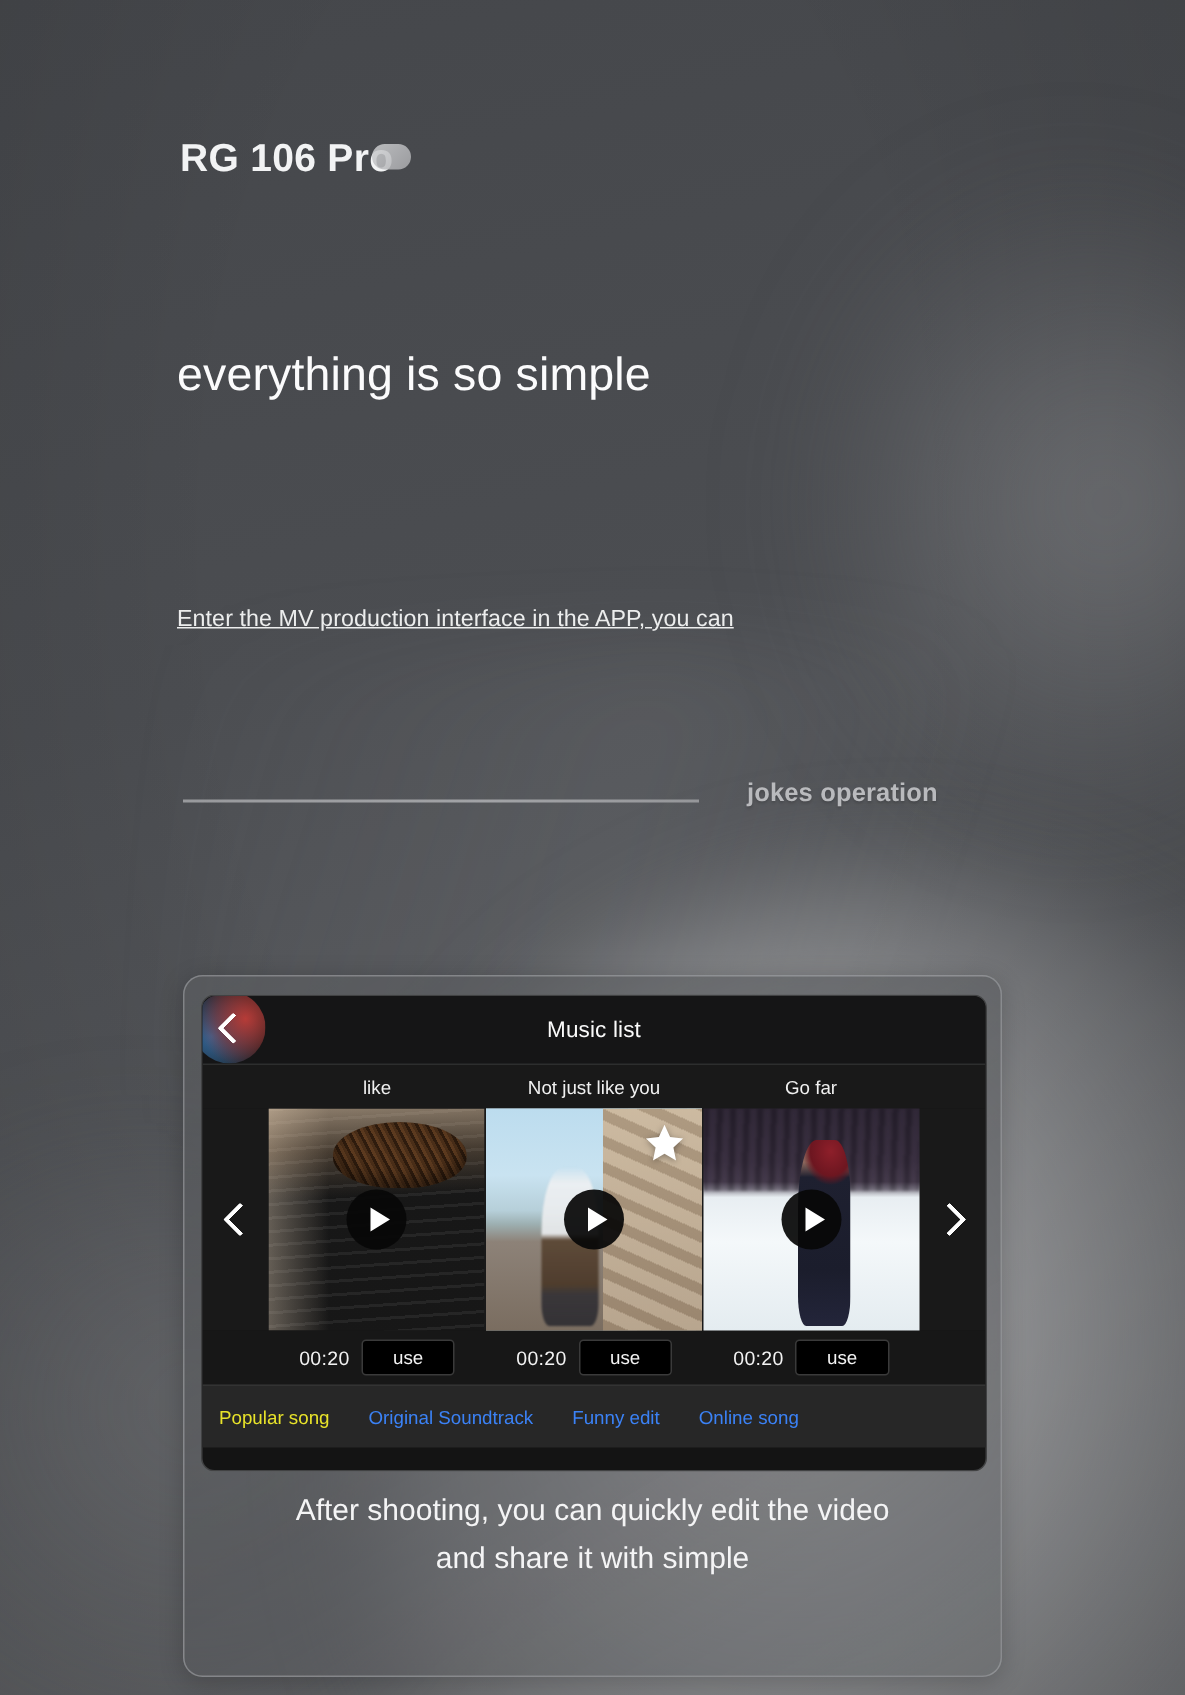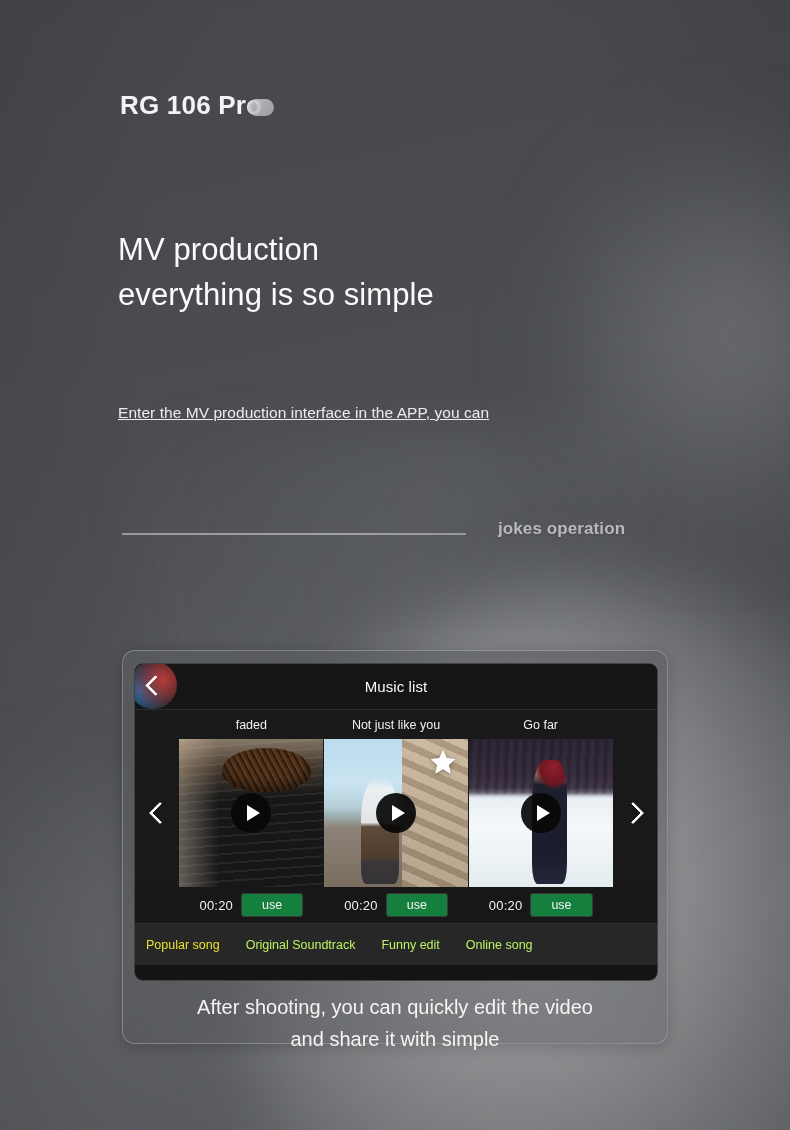--- a/index.html
+++ b/index.html
@@ -42,21 +42,21 @@
   }
   .vign {
     position:absolute; inset:0;
     background:radial-gradient(ellipse at 48% 32%, rgba(0,0,0,0) 40%, rgba(0,0,0,.14) 100%);
   }
 
   
   #content { position:relative; z-index:2; }
 
   
-  .brand { position:absolute; left:120px; top:92px; display:flex; align-items:center; }
+  .brand { position:absolute; left:120px; top:92px; display:flex; align-items:flex-start; }
   .brand-name {
     font-size:26px; font-weight:bold; color:#f2f3f4; letter-spacing:.2px;
     line-height:1; white-space:nowrap;
   }
   .brand-dot {
     width:26px; height:17px; border-radius:9px;
     background:linear-gradient(135deg,#cfd0d2,#a9aaad);
     margin-left:-14px; margin-top:4px; opacity:.85;
   }
 
@@ -84,21 +84,21 @@
   }
   .op-caption {
     position:absolute; left:498px; top:519px;
     font-size:17px; font-weight:bold; color:#b9babd; letter-spacing:.1px;
     white-space:nowrap; text-shadow:0 1px 2px rgba(0,0,0,.18);
   }
 
   
   .phone-card {
     position:absolute; left:122px; top:650px;
-    width:546px; height:394px;
+    width:546px; height:468px;
     border-radius:13px;
     background:linear-gradient(150deg, rgba(92,94,97,.62) 0%, rgba(86,88,91,.52) 55%, rgba(104,106,109,.45) 100%);
     border:1px solid rgba(168,170,173,.55);
     box-shadow:0 3px 16px rgba(0,0,0,.20);
   }
   .phone-screen {
     position:absolute; left:11px; top:12px;
     width:524px; height:318px;
     background:#141414; border-radius:9px; overflow:hidden;
     border:1px solid rgba(150,152,155,.35);
@@ -239,32 +239,32 @@
   }
 
   
   .dur-row {
     display:flex; height:36px; align-items:center;
     padding:0 44px; background:#171717;
   }
   .dur-cell { flex:1; display:flex; align-items:center; justify-content:center; gap:8px; }
   .dur-time { font-size:13px; color:#f2f2f2; letter-spacing:.2px; }
   .use-btn {
-    background:#15803d; color:#f4f4f4; font-size:12.5px;
+    background:#000000; color:#f4f4f4; font-size:12.5px;
     padding:4px 20px; border-radius:3px; border:1px solid #3a3a3a;
     cursor:pointer;
   }
 
   
   .tabs {
     display:flex; align-items:center; height:42px;
     padding:12px 11px; gap:26px; background:#272727;
     border-top:1px solid #333;
   }
-  .tab { font-size:12.5px; color:#bef264; white-space:nowrap; cursor:pointer; }
+  .tab { font-size:12.5px; color:#3b82f6; white-space:nowrap; cursor:pointer; }
   .tab.active { color:#e8e32a; }
 
   
   .card-caption {
     position:absolute; left:0; right:0; top:340px;
     text-align:center; font-size:20px; color:#f4f4f5; line-height:1.62;
   }
   .card-caption div { white-space:nowrap; }
 </style>
 </head>
@@ -280,21 +280,20 @@
 </div>
 
 <div id="content">
 
   <div class="brand">
     <span class="brand-name">RG 106 Pro</span>
     <span class="brand-dot"></span>
   </div>
 
   <div class="headline">
-    <div>MV production</div>
     <div>everything is so simple</div>
   </div>
 
   <div class="subpara">
     <div>Enter the MV production interface in the APP, you can</div>
   </div>
 
   <div class="divider"></div>
   <div class="op-caption">jokes operation</div>
 
@@ -302,21 +301,21 @@
     <div class="phone-screen">
 
       <div class="screen-head">
         <div class="back-btn">
           <span class="chev-l"></span>
         </div>
         <span class="screen-title">Music list</span>
       </div>
 
       <div class="titles-row">
-        <div class="song-title">faded</div>
+        <div class="song-title">like</div>
         <div class="song-title">Not just like you</div>
         <div class="song-title">Go far</div>
       </div>
 
       <div class="carousel">
         <div class="nav-arrow left">
           <span class="chev l"></span>
         </div>
 
         <div class="thumb t1">

